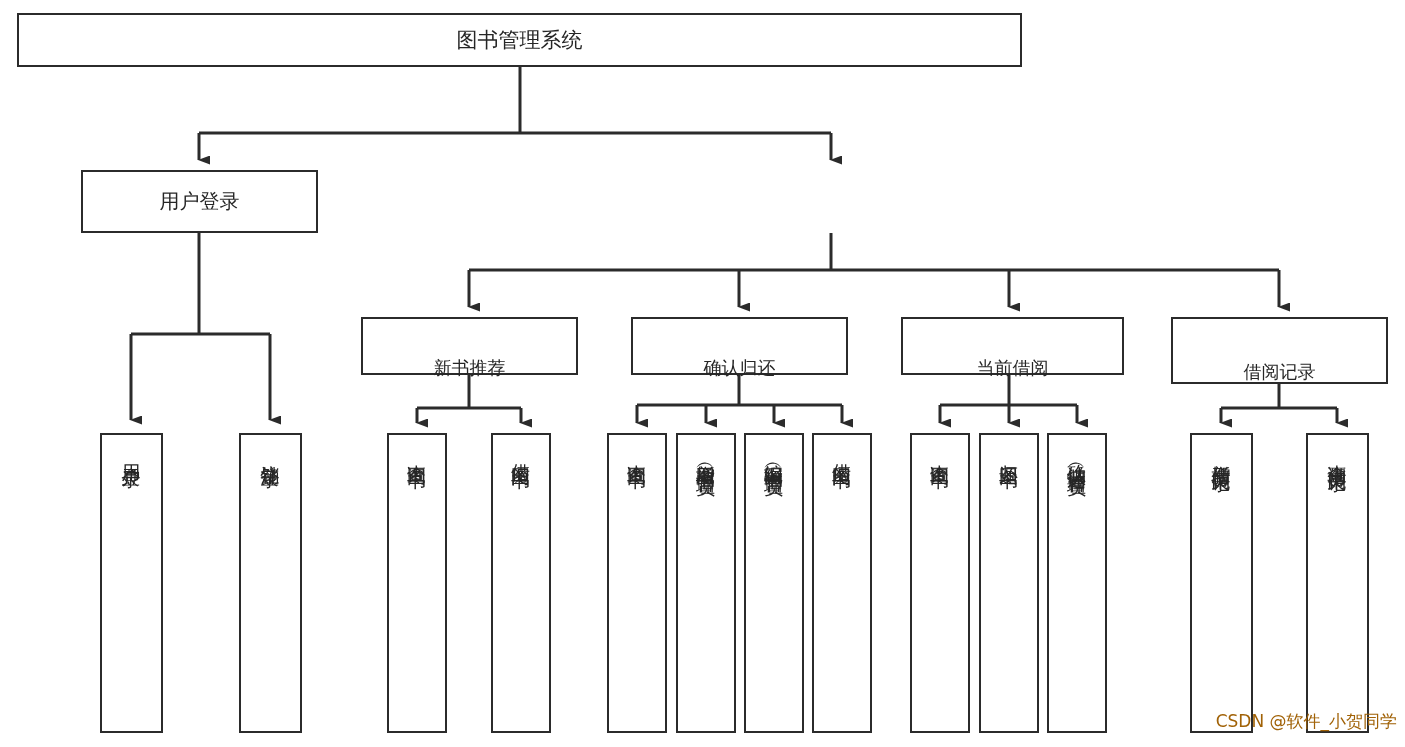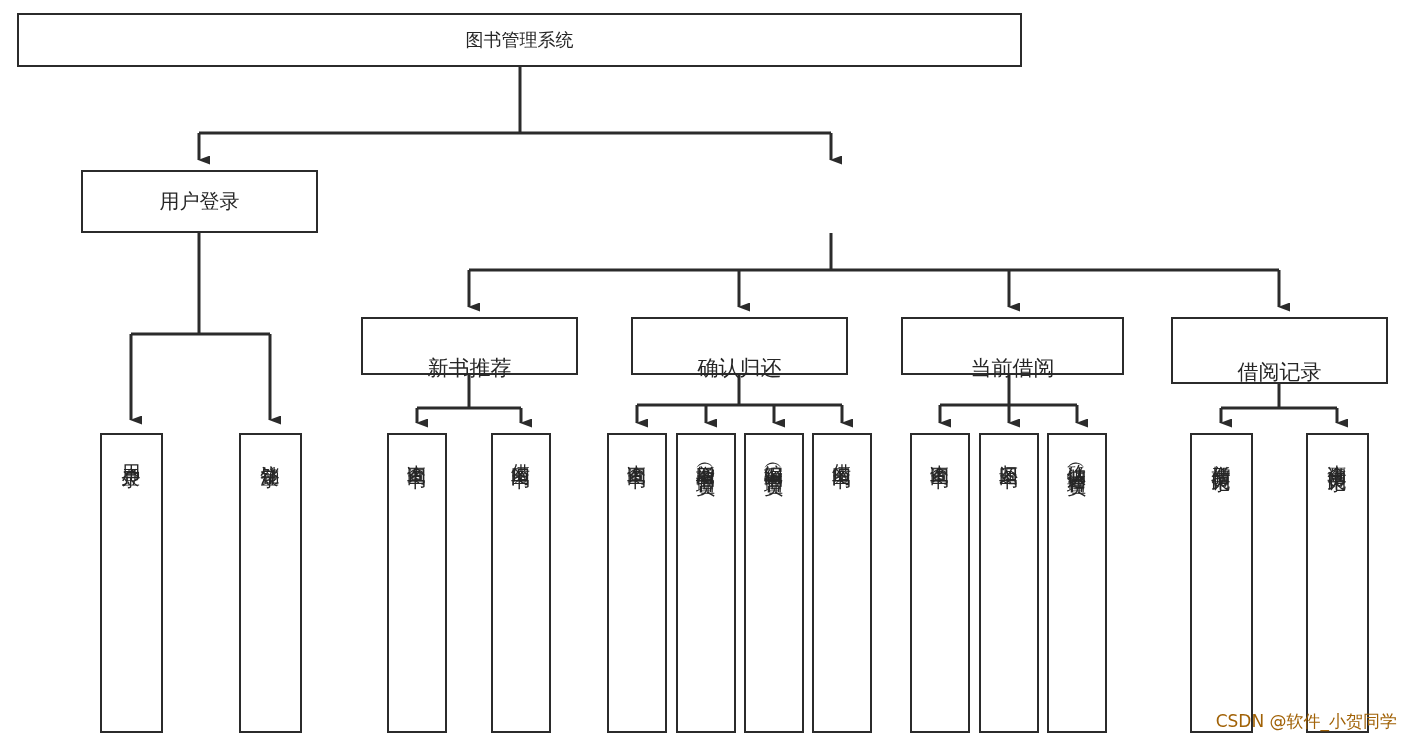--- a/index.html
+++ b/index.html
@@ -37,23 +37,23 @@
     align-items: center;
     justify-content: center;
     color: #262626;
     line-height: 1.25;
   }
   .node-label {
     display: block;
     text-align: center;
     color: #262626;
   }
-  .level-root .node-label { font-size: 18px; }
+  .level-root .node-label { font-size: 21px; }
   .level-1 .node-label   { font-size: 20px; }
-  .level-2 .node-label   { font-size: 21px; margin-top: 44px; }
+  .level-2 .node-label   { font-size: 18px; margin-top: 44px; }
 
   
   .node.leaf {
     align-items: flex-start;
     justify-content: center;
     padding-top: 14px;
   }
   .node.leaf .node-label {
     writing-mode: vertical-rl;
     text-orientation: upright;

